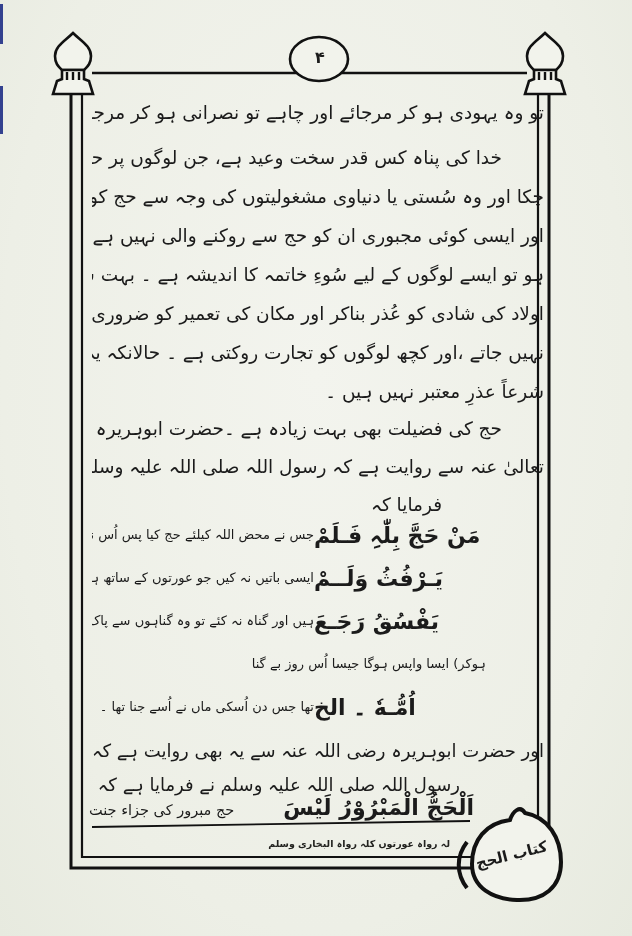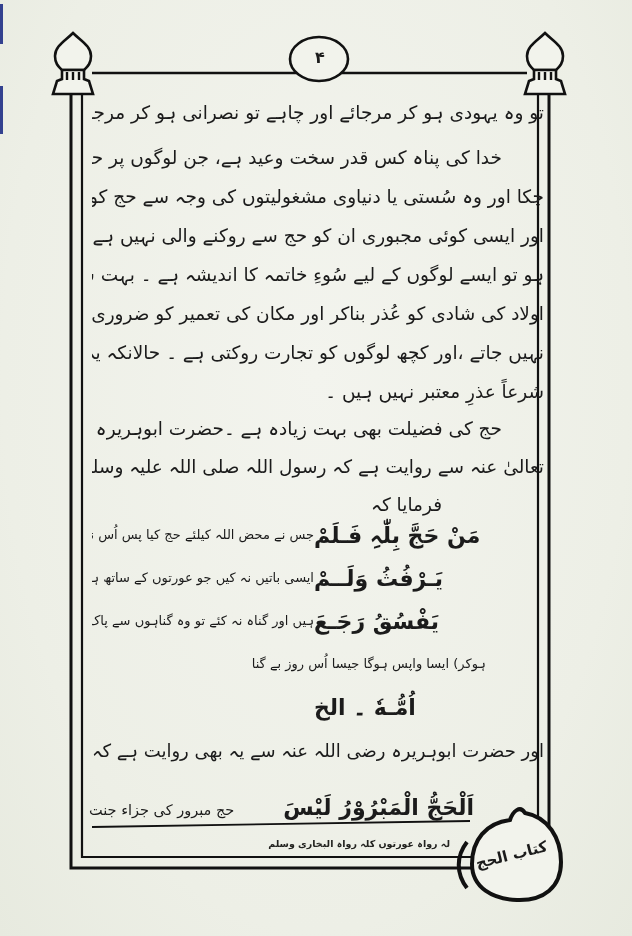--- a/index.html
+++ b/index.html
@@ -140,25 +140,27 @@
   </div>
   <div class="hrow">
     <div class="ar">يَفْسُقُ رَجَـعَ</div>
     <div class="tr">ہیں اور گناہ نہ کئے تو وہ گناہوں سے پاک</div>
   </div>
   <div class="hrow">
     <div class="tr">ہوکر) ایسا واپس ہوگا جیسا اُس روز بے گنا</div>
   </div>
   <div class="hrow">
     <div class="ar">اُمُّـهٗ ۔ الخ</div>
+    <div class="tr">تھا جس دن اُسکی ماں نے اُسے جنا تھا ۔</div>
   </div>
 </div>
 
 <div class="textblock p4">
   <div class="jline">اور حضرت ابوہریرہ رضی اللہ عنہ سے یہ بھی روایت ہے کہ</div>
+  <div class="jline short p4-l2">رسول اللہ صلی اللہ علیہ وسلم نے فرمایا ہے کہ</div>
 </div>
 
 <div class="textblock closing">
   <div class="car">اَلْحَجُّ الْمَبْرُوْرُ لَيْسَ</div>
   <div class="cur">حج مبرور کی جزاء جنت</div>
 </div>
 
 <div class="footnote">لہ رواہ عورتوں کلہ رواہ البخاری وسلم</div>
 
 <div class="medallion-label">كتاب الحج</div>

